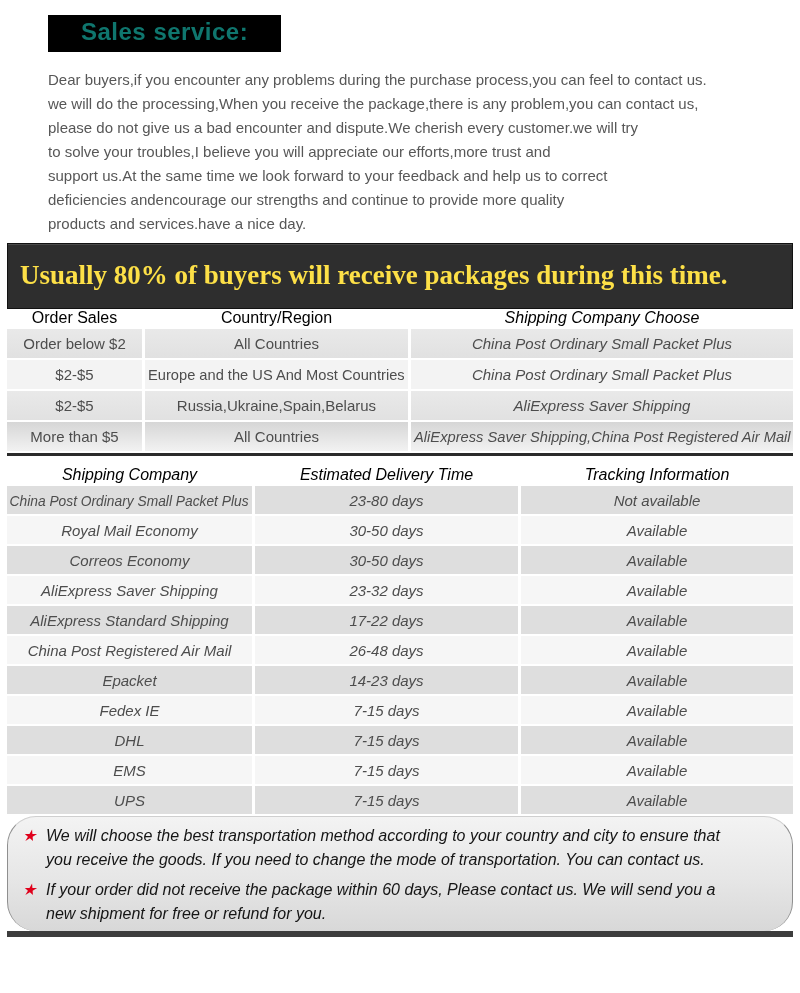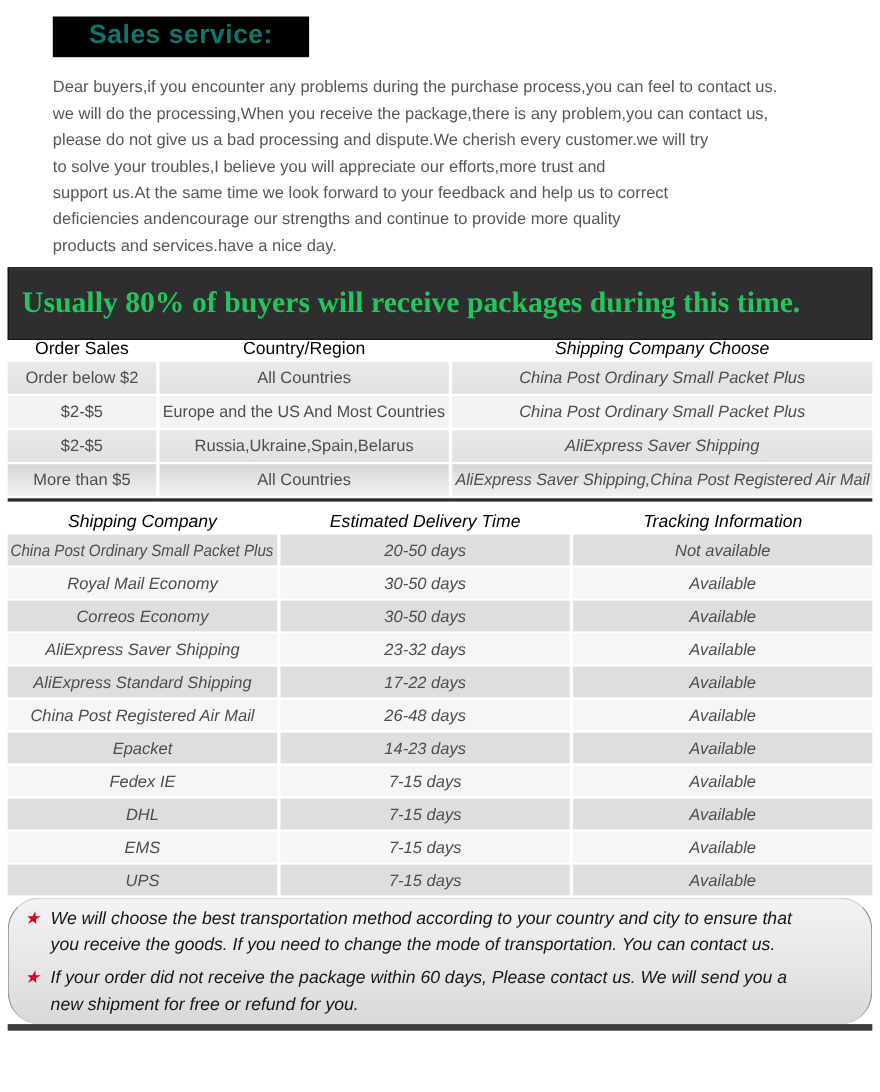--- a/index.html
+++ b/index.html
@@ -41,21 +41,21 @@
     overflow: hidden; white-space: nowrap;
   }
   .cell .ct { display: inline-block; white-space: nowrap; }
 
   
   .table1 { margin-top: 7px; }
   .banner {
     background: #2e2e2e;
     border: 1px solid #121212;
     box-shadow: inset 0 1px 0 #4a4a4a;
-    color: #22c55e;
+    color: #fde047;
     font-family: "Liberation Serif", serif;
     font-weight: bold;
     font-size: 27px;
     line-height: 33px;
     padding: 15px 12px 16px 12px;
     white-space: nowrap;
     overflow: hidden;
   }
   .t1 .body .row { margin-top: 2px; }
   .t1 .body .cell { height: 29px; font-size: 15px; color: #4d4d4d; }
@@ -102,21 +102,21 @@
 </head>
 <body>
 
 <div>
 
   <div class="sales-title">Sales service:</div>
 
   <div class="paragraph" id="paragraph">
       <div class="pline">Dear buyers,if you encounter any problems during the purchase process,you can feel to contact us.</div>
       <div class="pline">we will do the processing,When you receive the package,there is any problem,you can contact us,</div>
-      <div class="pline">please do not give us a bad processing and dispute.We cherish every customer.we will try</div>
+      <div class="pline">please do not give us a bad encounter and dispute.We cherish every customer.we will try</div>
       <div class="pline">to solve your troubles,I believe you will appreciate our efforts,more trust and</div>
       <div class="pline">support us.At the same time we look forward to your feedback and help us to correct</div>
       <div class="pline">deficiencies andencourage our strengths and continue to provide more quality</div>
       <div class="pline">products and services.have a nice day.</div>
     </div>
 
   <section class="tbl table1 t1">
     <div class="banner">Usually 80% of buyers will receive packages during this time.</div>
     <div class="row">
         <div class="cell t1c0">
@@ -189,21 +189,21 @@
         <div class="cell t2c2">
           <span class="ct">Tracking Information</span>
         </div>
       </div>
     <div class="body" id="t2-body">
         <div class="row odd">
           <div class="cell t2c0">
             <span class="ct" style="transform: scaleX(0.919); transform-origin: center center;">China Post Ordinary Small Packet Plus</span>
           </div>
           <div class="cell t2c1">
-            <span class="ct">20-50 days</span>
+            <span class="ct">23-80 days</span>
           </div>
           <div class="cell t2c2">
             <span class="ct">Not available</span>
           </div>
         </div>
         <div class="row even">
           <div class="cell t2c0">
             <span class="ct">Royal Mail Economy</span>
           </div>
           <div class="cell t2c1">

